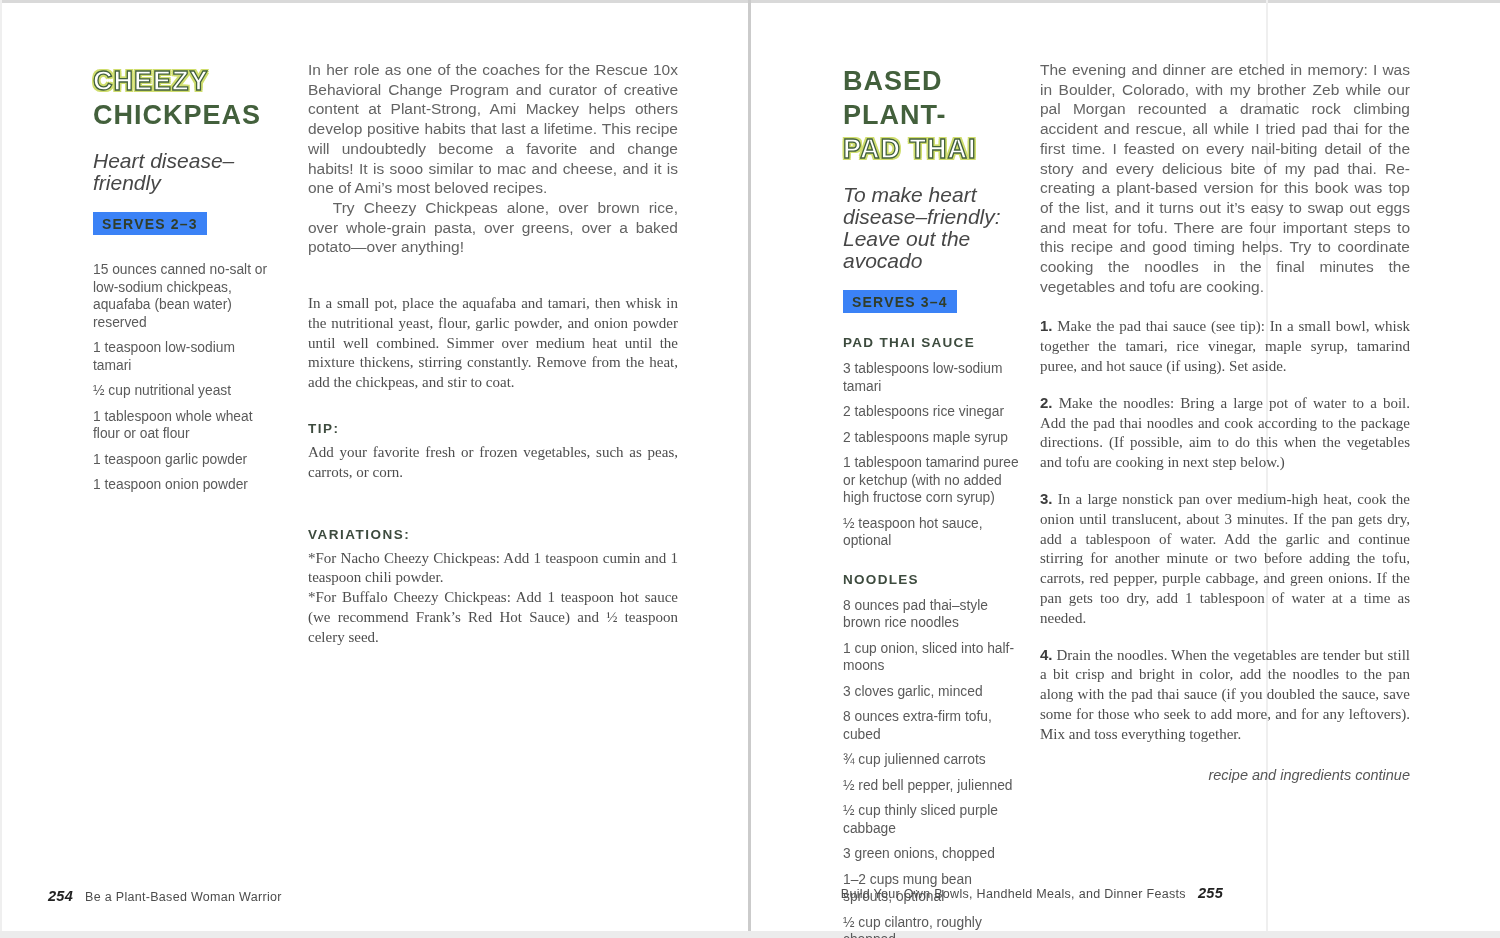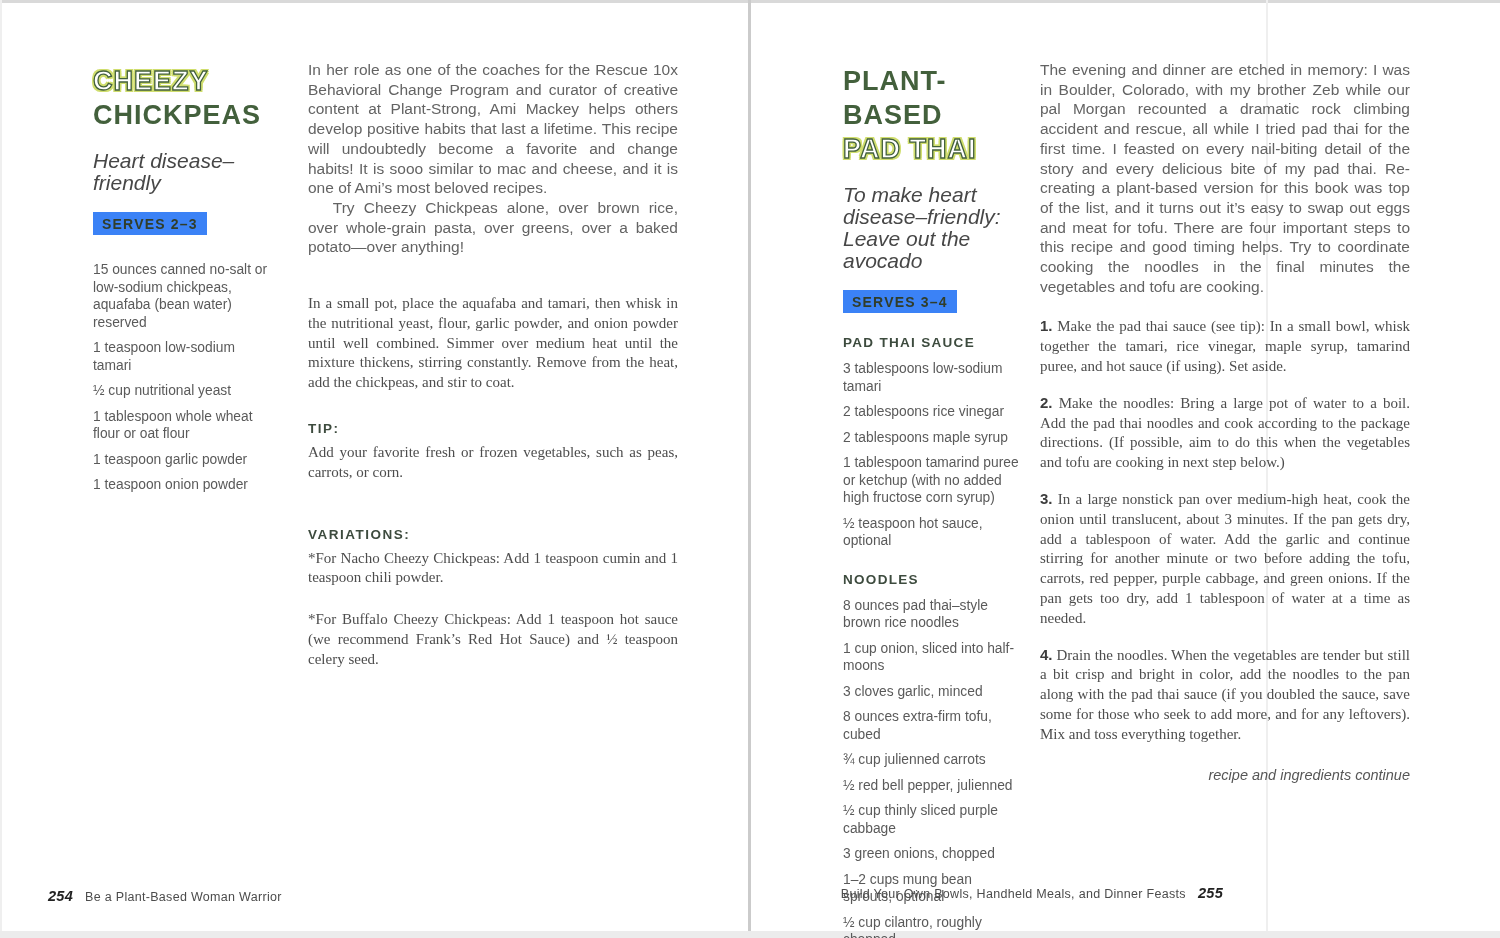--- a/index.html
+++ b/index.html
@@ -42,21 +42,21 @@
   .ingredients { margin-top:26px; }
   .ingredients.tight { margin-top:0; }
   .ing-item { font-size:13.8px; line-height:17.5px; color:#5a5a5a; margin-bottom:8px; }
 
   
   .intro { font-size:15.5px; line-height:19.7px; color:#636363; text-align:justify; hyphens:auto; }
   .intro p.indent { text-indent:1.6em; }
   .method { font-family:"Liberation Serif", serif; font-size:15px; line-height:19.8px;
             color:#4d4d4d; text-align:justify; hyphens:auto; }
   .gap-lg { margin-top:37px; }
-  .gap-md { margin-top:22px; }
+  .gap-md { }
   .sec-head { font-weight:700; font-size:13.5px; letter-spacing:1.5px; color:#3d4b3e;
               margin-top:28px; margin-bottom:7px; }
   .step { margin-top:16px; }
   .step b { font-family:"Liberation Sans", sans-serif; color:#3c3c3c; }
   .continue-note { font-style:italic; font-size:14.5px; color:#565656; text-align:right; margin-top:22px; }
 
   
   .footer { position:absolute; font-size:12.5px; color:#4c4c4c; letter-spacing:.3px; }
   .footer-l { left:48px; top:888px; }
   .footer-r { right:45px; top:885px; text-align:right; }
@@ -104,22 +104,22 @@
     <div class="method">*For Nacho Cheezy Chickpeas: Add 1 teaspoon cumin and 1 teaspoon chili powder.</div>
     <div class="method gap-md">*For Buffalo Cheezy Chickpeas: Add 1 teaspoon hot sauce (we recommend Frank’s Red Hot Sauce) and ½ teaspoon celery seed.</div>
   </div>
 
   <div class="footer footer-l">
     <span class="page-num">254</span><span>Be a Plant-Based Woman Warrior</span>
   </div>
 
   <div class="col sidebar-r">
     <div class="title">
+      <div class="title-solid">BASED</div>
       <div class="title-solid">PLANT-</div>
-      <div class="title-solid">BASED</div>
       <div class="title-outline">PAD THAI</div>
     </div>
     <div class="subtitle">To make heart disease–friendly: Leave out the avocado</div>
     <div><span class="serves-badge">SERVES 3–4</span></div>
 
     <div class="ing-section-header">PAD THAI SAUCE</div>
     <div class="ingredients tight">
       <div class="ing-item">3 tablespoons low-sodium tamari</div>
       <div class="ing-item">2 tablespoons rice vinegar</div>
       <div class="ing-item">2 tablespoons maple syrup</div>

